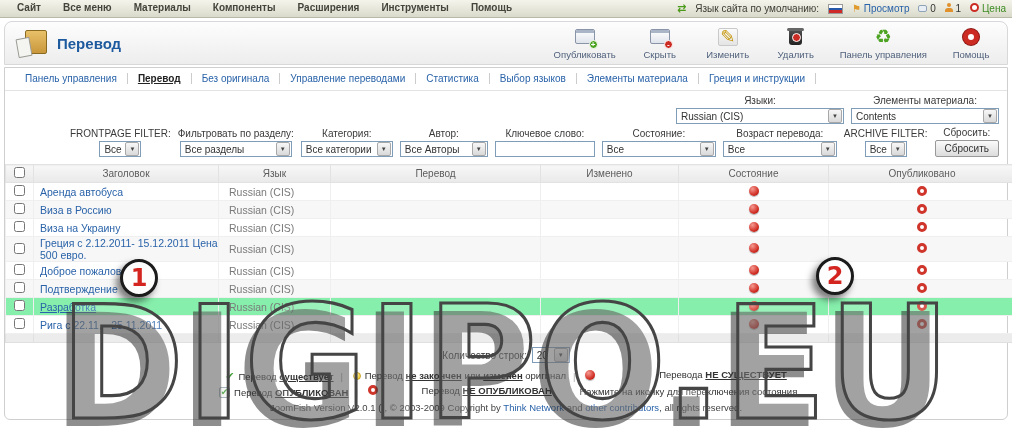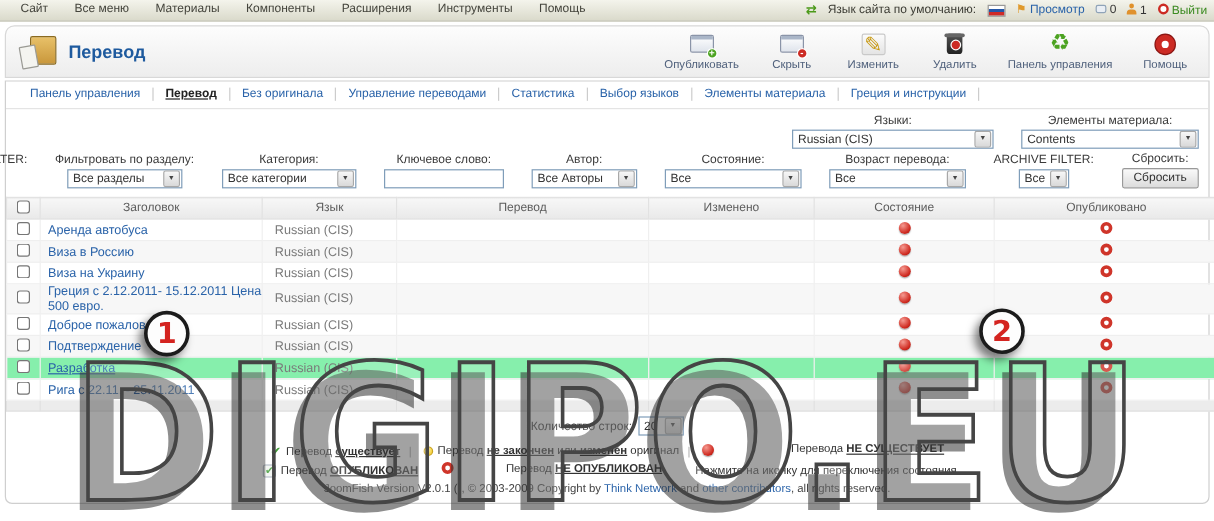--- a/index.html
+++ b/index.html
@@ -7,21 +7,21 @@
   body {
     position:relative; overflow:hidden; background:#fff;
     font-family:"Liberation Sans","DejaVu Sans",sans-serif; font-size:11px; color:#333;
   }
   
   .topbar {
     height:18px; display:flex; align-items:center; justify-content:space-between;
     background:linear-gradient(#f4f4ec,#dadacb); border-bottom:1px solid #b9b9a7; padding:0 6px;
   }
   .menu { display:flex; height:100%; }
-  .menu-item { padding:2px 11px; font-size:10px; font-weight:normal; color:#44443c; cursor:default; }
+  .menu-item { padding:2px 11px; font-size:10px; font-weight:bold; color:#44443c; cursor:default; }
   .top-right { display:flex; align-items:center; gap:9px; font-size:10px; }
   .top-right .lbl { color:#3c3c34; }
   .swap-icon { color:#4c9a1a; font-weight:bold; font-size:11px; }
   .flag-ru { display:inline-block; width:15px; height:10px; border:1px solid #999;
     background:linear-gradient(#fff 33%,#2457a8 33%,#2457a8 66%,#cf2a27 66%); vertical-align:middle; }
   .link-blue { color:#2a63a9; text-decoration:none; }
   .link-green { color:#3c8b22; text-decoration:none; }
   .flag-icon { color:#e09a2d; font-size:10px; }
   .bubble-icon { display:inline-block; width:9px; height:7px; background:#e9eef4; border:1px solid #8fa3b8; border-radius:2px; }
   .person-icon { display:inline-block; width:8px; height:9px; position:relative; }
@@ -57,21 +57,21 @@
   .lifebuoy-icon { width:16px; height:16px; border:5px solid #cc2b24; border-radius:50%; background:#fff; box-shadow:0 0 0 1px #8a1613; }
 
   
   .main-box { margin:2px 4px; border:1px solid #cfcfcf; border-radius:0 0 6px 6px; background:#fff; padding-bottom:6px; }
   .tabs-row { display:flex; align-items:center; padding:5px 10px 6px; border-bottom:1px solid #e4e4e4; }
   .tab { font-size:10px; color:#2a63a9; padding:0 10px; border-right:1px solid #ccc; text-decoration:none; cursor:pointer; white-space:nowrap; }
   .tab.active { color:#222; font-weight:bold; text-decoration:underline; }
 
   
   .filters { padding:4px 8px 2px; }
-  .filter-row { display:flex; justify-content:flex-end; align-items:flex-end; gap:23px; margin-bottom:3px; }
+  .filter-row { display:flex; justify-content:flex-end; align-items:flex-end; gap:7px; margin-bottom:3px; }
   .fgroup { display:flex; flex-direction:column; align-items:center; gap:2px; }
   .fgroup .flab { font-size:10px; color:#3a3a3a; white-space:nowrap; }
   .sel { display:inline-flex; align-items:center; height:16px; border:1px solid #7f9db9; background:#fff; cursor:pointer; }
   .sel .val { font-size:10px; padding:0 4px; white-space:nowrap; overflow:hidden; flex:1; text-align:left; }
   .sel .arr { width:14px; height:14px; margin:0 1px; background:linear-gradient(#f7f7f7,#d9d9d9); border:1px solid #a8a8a8; border-radius:2px; font-size:6px; color:#444; display:flex; align-items:center; justify-content:center; }
   .txt-input { height:16px; width:100px; border:1px solid #7f9db9; font-size:10px; padding:0 3px; }
   .reset-btn { height:17px; padding:0 9px; font-size:10px; color:#333; background:linear-gradient(#fafafa,#dcdcdc); border:1px solid #999; border-radius:2px; cursor:pointer; }
 
   
   table.grid { width:100%; border-collapse:collapse; table-layout:fixed; margin-top:2px; }
@@ -132,21 +132,21 @@
     <span class="menu-item">Инструменты</span>
     <span class="menu-item">Помощь</span>
   </div>
   <div class="top-right">
     <span class="swap-icon">⇄</span>
     <span class="lbl">Язык сайта по умолчанию:</span>
     <span class="flag-ru"></span>
     <span><span class="flag-icon">⚑</span> <a class="link-blue">Просмотр</a></span>
     <span><span class="bubble-icon"></span> <span>0</span></span>
     <span><span class="person-icon"></span> <span>1</span></span>
-    <span><span class="power-icon"></span> <a class="link-green">Выйти</a></span>
+    <span><span class="power-icon"></span> <a class="link-green">Цена</a></span>
   </div>
 </div>
 
 <div class="header-band">
   <div class="title-wrap">
     <span class="joomfish-icon">
         <span class="folder"></span>
         <span class="page"></span>
       </span>
     <span class="page-title">Перевод</span>
@@ -226,42 +226,42 @@
     <div class="filter-row">
       <div class="fgroup">
         <span class="flab">FRONTPAGE FILTER:</span>
         <span class="sel" style="width:42px;">
           <span class="val">Все</span>
             <span class="arr">▼</span>
         </span>
       </div>
       <div class="fgroup">
         <span class="flab">Фильтровать по разделу:</span>
-        <span class="sel" style="width:96px;">
+        <span class="sel" style="width:112px;">
           <span class="val">Все разделы</span>
             <span class="arr">▼</span>
         </span>
       </div>
       <div class="fgroup">
         <span class="flab">Категория:</span>
-        <span class="sel" style="width:112px;">
+        <span class="sel" style="width:92px;">
           <span class="val">Все категории</span>
             <span class="arr">▼</span>
         </span>
-      </div>
-      <div class="fgroup">
-        <span class="flab">Ключевое слово:</span>
-        <input class="txt-input" type="text" value="" style="">
       </div>
       <div class="fgroup">
         <span class="flab">Автор:</span>
         <span class="sel" style="width:88px;">
           <span class="val">Все Авторы</span>
             <span class="arr">▼</span>
         </span>
+      </div>
+      <div class="fgroup">
+        <span class="flab">Ключевое слово:</span>
+        <input class="txt-input" type="text" value="" style="">
       </div>
       <div class="fgroup">
         <span class="flab">Состояние:</span>
         <span class="sel" style="width:114px;">
           <span class="val">Все</span>
             <span class="arr">▼</span>
         </span>
       </div>
       <div class="fgroup">
         <span class="flab">Возраст перевода:</span>

